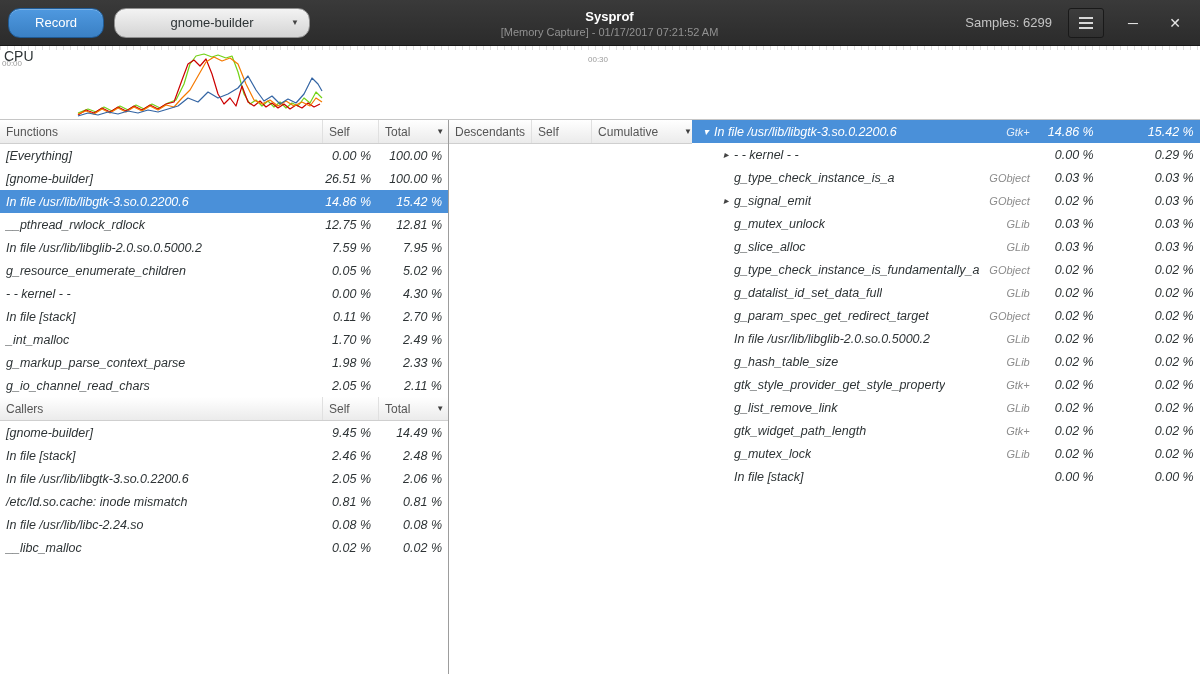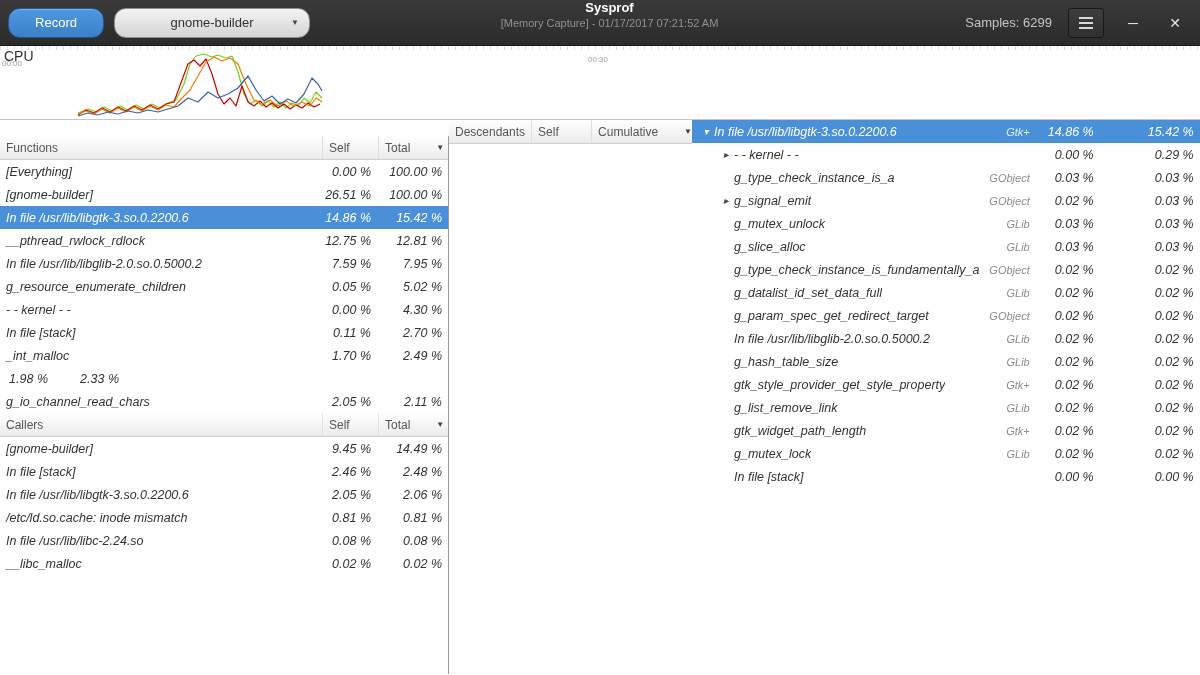--- a/index.html
+++ b/index.html
@@ -31,21 +31,21 @@
     border: 1px solid #8f8f8f; border-radius: 12px;
     color: #2e3436; font-size: 13px;
     display: flex; align-items: center; justify-content: center;
     cursor: pointer;
   }
   .btn-process .arrow {
     position: absolute; right: 10px; font-size: 8px; color: #444;
   }
   .title-block {
     position: absolute; left: 0; right: 0; top: 0; height: 46px;
-    display: flex; flex-direction: column; align-items: center; 
+    display: flex; flex-direction: column; align-items: center; justify-content: center;
     pointer-events: none;
     padding-left: 19px;
   }
   .title { color: #ffffff; font-weight: bold; font-size: 13px; }
   .subtitle { color: #919191; font-size: 11px; margin-top: 2px; }
   .header-right { margin-left: auto; display: flex; align-items: center; gap: 16px; z-index: 1; padding-right: 4px; }
   .samples { color: #c4c4c4; font-size: 13px; }
   .btn-menu {
     width: 36px; height: 30px;
     background: linear-gradient(#3d3d3d, #2f2f2f);
@@ -68,21 +68,21 @@
     position: absolute; top: 0; left: 0; right: 0; height: 4px;
     background: repeating-linear-gradient(to right, #dedede 0 1px, transparent 1px 7px);
   }
   .lbl-cpu { position: absolute; left: 4px; top: 2px; font-size: 14px; color: #2e3436; }
   .lbl-t0  { position: absolute; left: 2px;  top: 13px; font-size: 8px; color: #9b9b9b; }
   .lbl-t30 { position: absolute; left: 588px; top: 9px; font-size: 8px; color: #9b9b9b; }
   #cpu-svg { position: absolute; inset: 0; width: 1200px; height: 74px; }
 
   
   .main { display: flex; height: 554px; }
-  .left  { width: 449px; flex: none; border-right: 1px solid #9d9d9d; display: flex; flex-direction: column; margin-top: 16px; }
+  .left  { width: 449px; flex: none; border-right: 1px solid #9d9d9d; display: flex; flex-direction: column; }
   .right { flex: 1; display: flex; }
 
   .thead {
     display: flex; height: 24px; flex: none; align-items: stretch;
     background: linear-gradient(#ffffff, #ebebeb);
     border-bottom: 1px solid #cfcfcf;
     color: #555; font-size: 12px;
   }
   .th { display: flex; align-items: center; padding: 0 6px; border-right: 1px solid #e0e0e0; }
   .th:last-child { border-right: none; gap: 26px; }
@@ -210,20 +210,21 @@
           <div class="cell-name">In file [stack]</div>
           <div class="cell-self">0.11 %</div>
           <div class="cell-total">2.70 %</div>
         </div>
         <div class="row">
           <div class="cell-name">_int_malloc</div>
           <div class="cell-self">1.70 %</div>
           <div class="cell-total">2.49 %</div>
         </div>
         <div class="row">
+          <div class="cell-name">g_markup_parse_context_parse</div>
           <div class="cell-self">1.98 %</div>
           <div class="cell-total">2.33 %</div>
         </div>
         <div class="row">
           <div class="cell-name">g_io_channel_read_chars</div>
           <div class="cell-self">2.05 %</div>
           <div class="cell-total">2.11 %</div>
         </div>
       </div>
 

